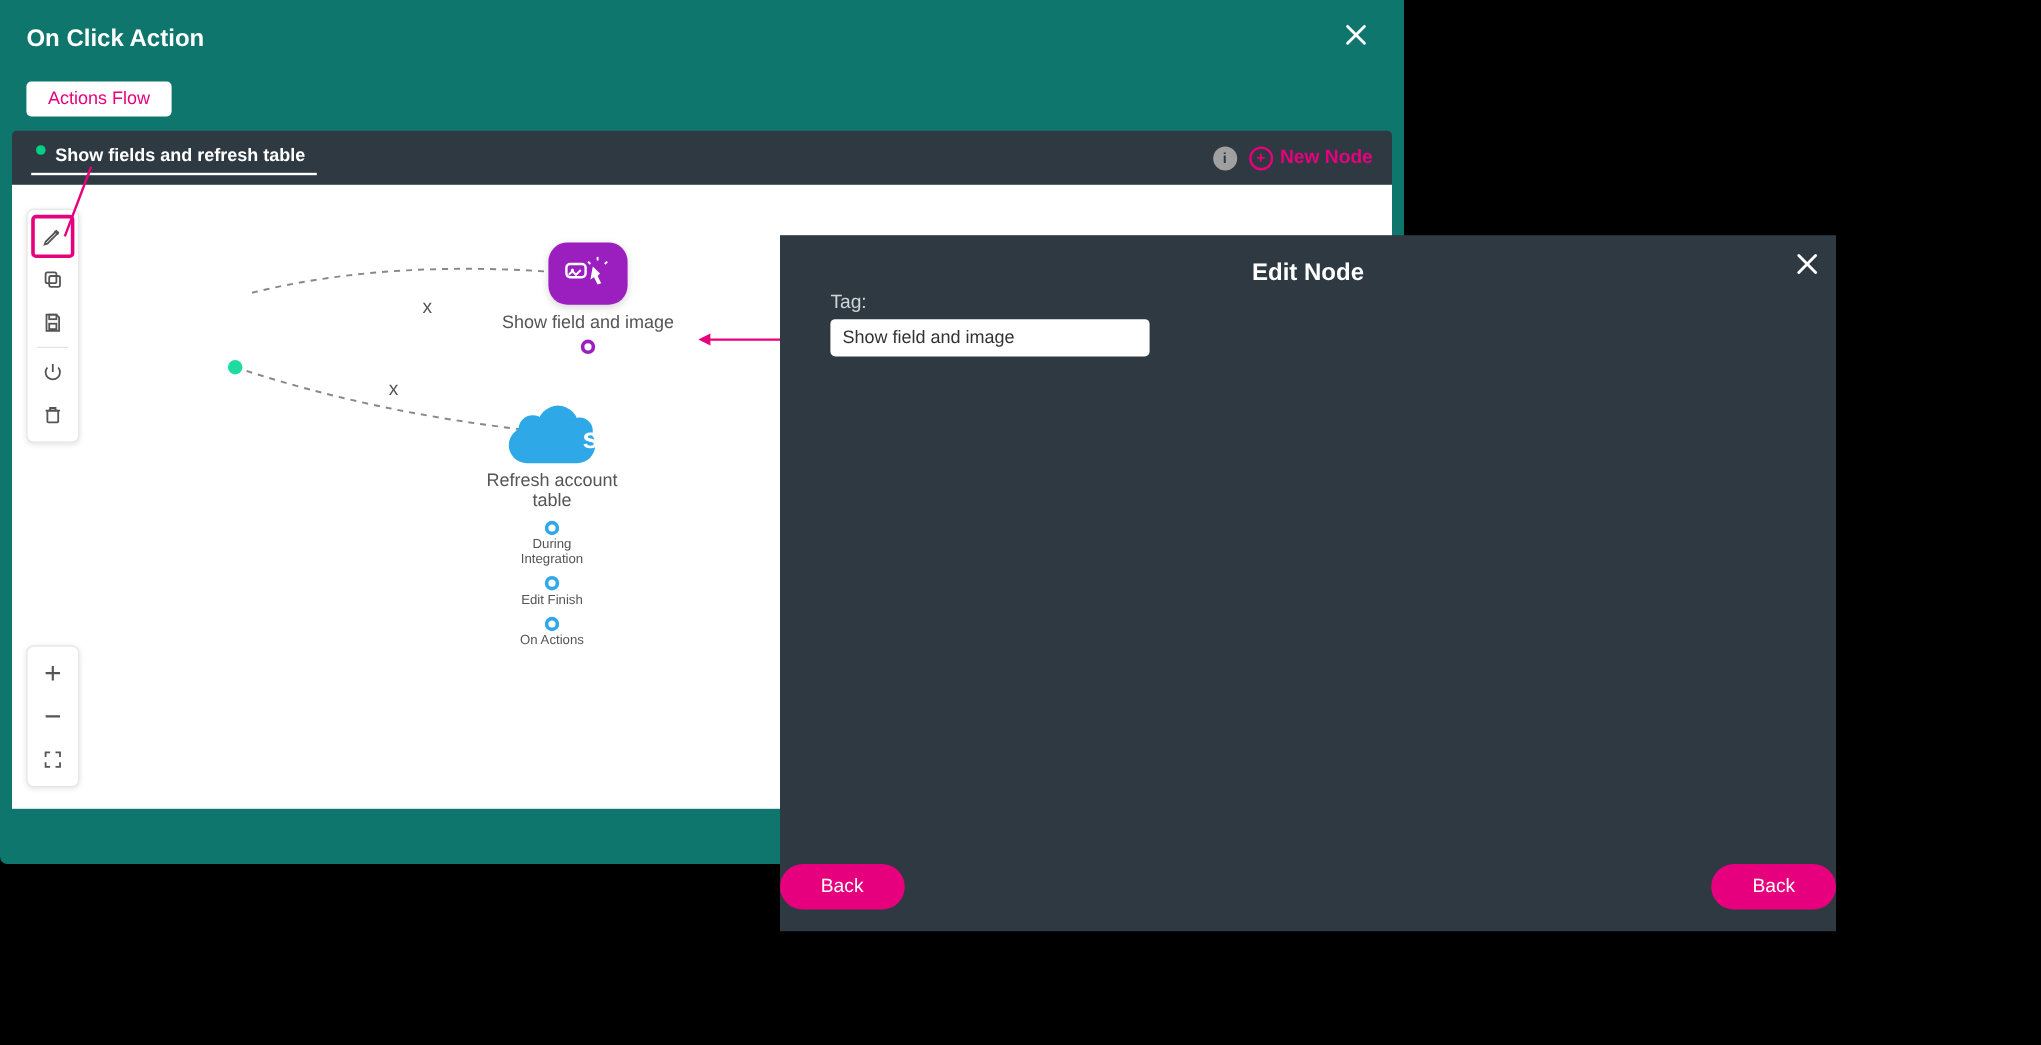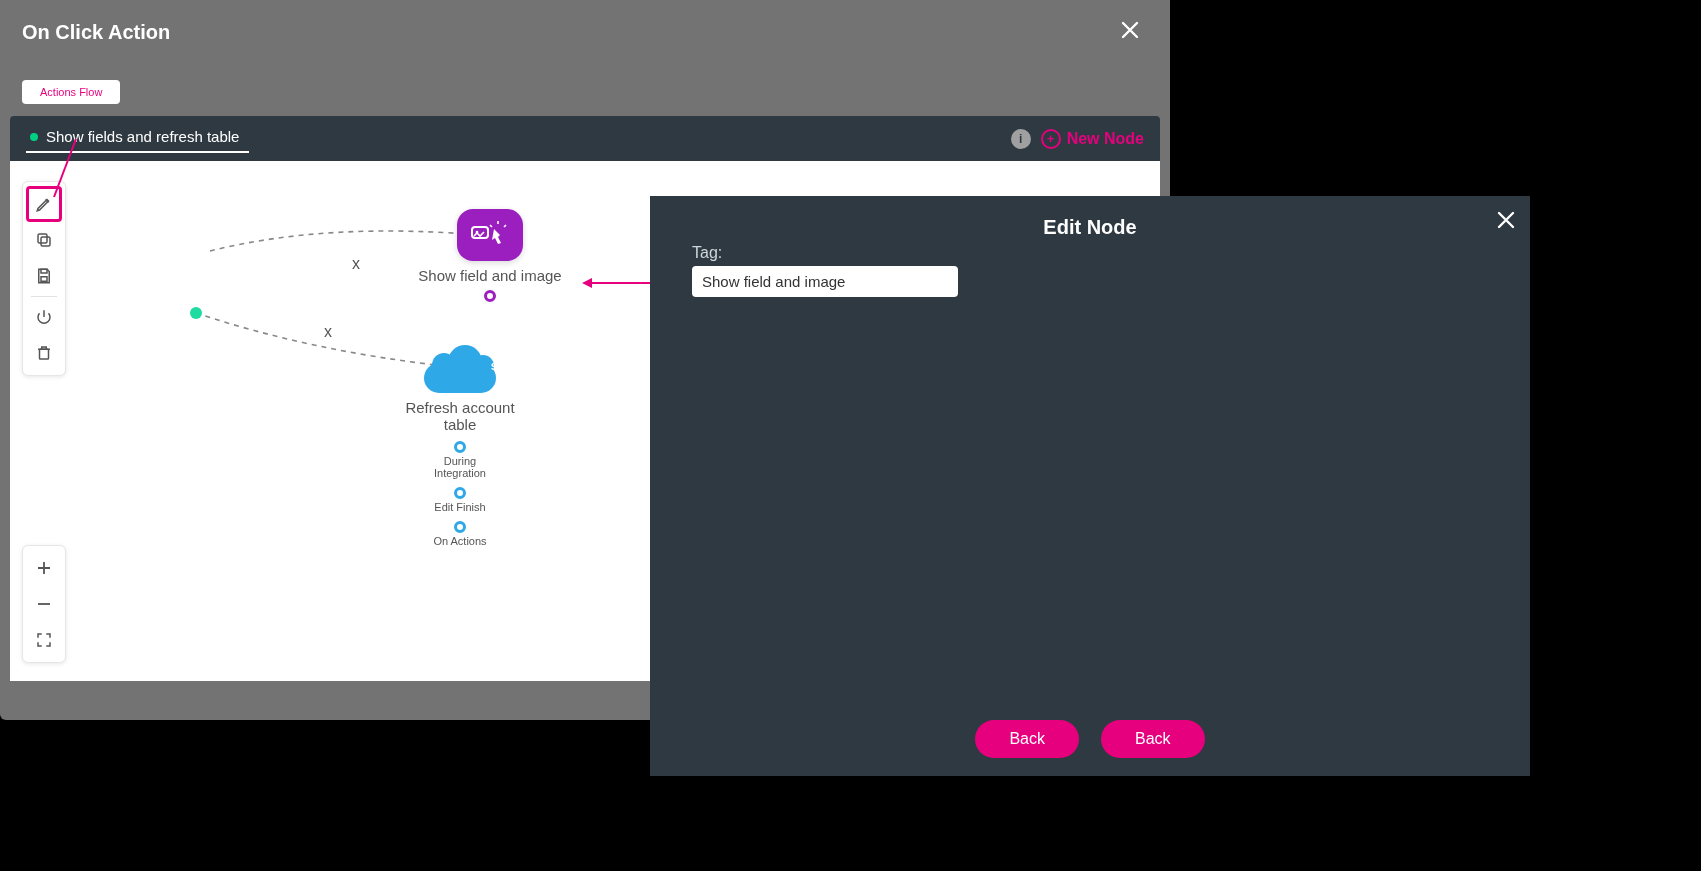--- a/index.html
+++ b/index.html
@@ -3,51 +3,51 @@
 <meta charset="utf-8">
 <style>
   * { box-sizing: border-box; margin: 0; padding: 0; }
   html, body { width: 100%; height: 100%; font-family: "Segoe UI", Arial, sans-serif; background: #000; overflow: hidden; }
 
   
   .panel-onclick {
     position: absolute;
     left: 0; top: 0;
     width: 1170px; height: 720px;
-    background: #737373;
+    background: #0f766e;
     color: #fff;
     border-radius: 0 0 6px 6px;
   }
   .panel-onclick .titlebar {
     display: flex; justify-content: space-between; align-items: center;
     padding: 14px 22px 10px 22px;
     font-weight: 600; font-size: 20px;
   }
   .panel-onclick .close-x {
     font-size: 24px; color: #fff; cursor: pointer; padding: 4px 8px;
   }
 
   .actions-flow-btn {
-    margin: 20px 0 12px 22px;
+    margin: 8px 0 12px 22px;
     background: #fff; color: #e6007e;
     border: none; border-radius: 4px;
-    padding: 6px 18px; font-size: 11px; font-weight: 500;
+    padding: 6px 18px; font-size: 15px; font-weight: 500;
     cursor: pointer;
   }
 
   .rulebar {
     background: #2f3941;
     margin: 0 10px; border-radius: 4px 4px 0 0;
     display: flex; align-items: center; justify-content: space-between;
     padding: 8px 16px;
   }
   .rulebar .tab {
-    display: flex; align-items: center; gap: 8px;
+    display: flex; gap: 8px;
     border-bottom: 2px solid #fff; padding: 4px 10px 6px 4px;
-    font-weight: 400; font-size: 15px;
+    font-weight: 700; font-size: 15px;
   }
   .rulebar .dot-green { width:8px; height:8px; border-radius:50%; background:#00d084; display:inline-block; }
   .rulebar .right { display:flex; align-items:center; gap:10px; }
   .rulebar .info-badge {
     width:20px; height:20px; border-radius:50%; background:#a0a0a0; color:#2f3941;
     display:flex; align-items:center; justify-content:center; font-weight:700; font-size:12px;
   }
   .rulebar .new-rule {
     color:#e6007e; display:flex; align-items:center; gap:6px; font-weight:600; cursor:pointer;
   }
@@ -104,21 +104,21 @@
   .show-node .openring { border-color:#9b1fbf; }
 
   .sf-node .topdot { background:#2ea8e6; }
   .sf-cloud { position:relative; width:72px; height:46px; }
   .sf-cloud .base {
     position:absolute; bottom:0; left:0; width:72px; height:30px; background:#2ea8e6; border-radius:16px;
   }
   .sf-cloud .b1 { position:absolute; width:24px; height:24px; background:#2ea8e6; border-radius:50%; left:8px; top:6px; }
   .sf-cloud .b2 { position:absolute; width:34px; height:34px; background:#2ea8e6; border-radius:50%; left:24px; top:-2px; }
   .sf-cloud .b3 { position:absolute; width:22px; height:22px; background:#2ea8e6; border-radius:50%; left:48px; top:8px; }
-  .sf-cloud .txt { position:absolute; width:100%; text-align:center; color:#fff; font-weight:600; font-size:12px; top:12px; }
+  .sf-cloud .txt { position:absolute; width:100%; text-align:center; color:#fff; font-weight:600; font-size:24px; top:12px; }
 
   .chain-ring { width:12px; height:12px; border-radius:50%; border:3px solid #2ea8e6; display:block; margin:8px auto 0 auto; background:#fff; }
   .chain-lbl { font-size:11px; color:#555; margin-top:2px; text-align:center; }
 
   .edge-x { position:absolute; font-size:16px; color:#555; font-weight:500; }
   .start-dot-small { position:absolute; width:12px; height:12px; border-radius:50%; background:#1ddba1; }
 
   
   .hl { position:absolute; border:3px solid #e6007e; border-radius:4px; pointer-events:none; }
   .ann-line { position:absolute; pointer-events:none; }
@@ -136,21 +136,21 @@
   .panel-edit .close-x {
     position:absolute; right:14px; top:10px; font-size:26px; cursor:pointer; font-weight:300;
   }
   .form-group { position:absolute; left:42px; top:48px; }
   .form-group .fldlabel { font-size:16px; color:#cfd6da; margin-bottom:4px; display:block; }
   .form-group input {
     width:266px; padding:7px 10px; border-radius:4px; border:none; font-size:15px; color:#333; background:#fff;
   }
   .panel-edit .footer {
     position:absolute; bottom:18px; left:0; right:0;
-    display:flex; justify-content:center; gap:22px;
+    display:flex; justify-content:space-between; gap:22px;
   }
   .pill {
     background:#e6007e; color:#fff; border:none; border-radius:22px;
     padding:10px 34px; font-size:16px; font-weight:500; cursor:pointer;
   }
 
   
   .connectors { position:absolute; left:0; top:0; pointer-events:none; }
 </style>
 </head>

